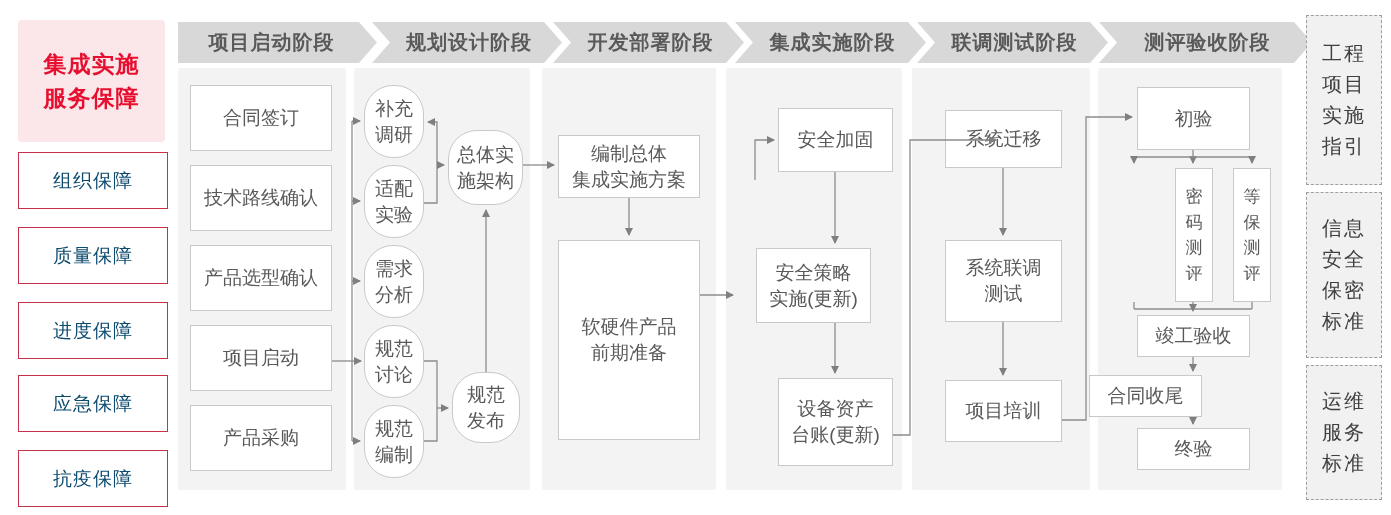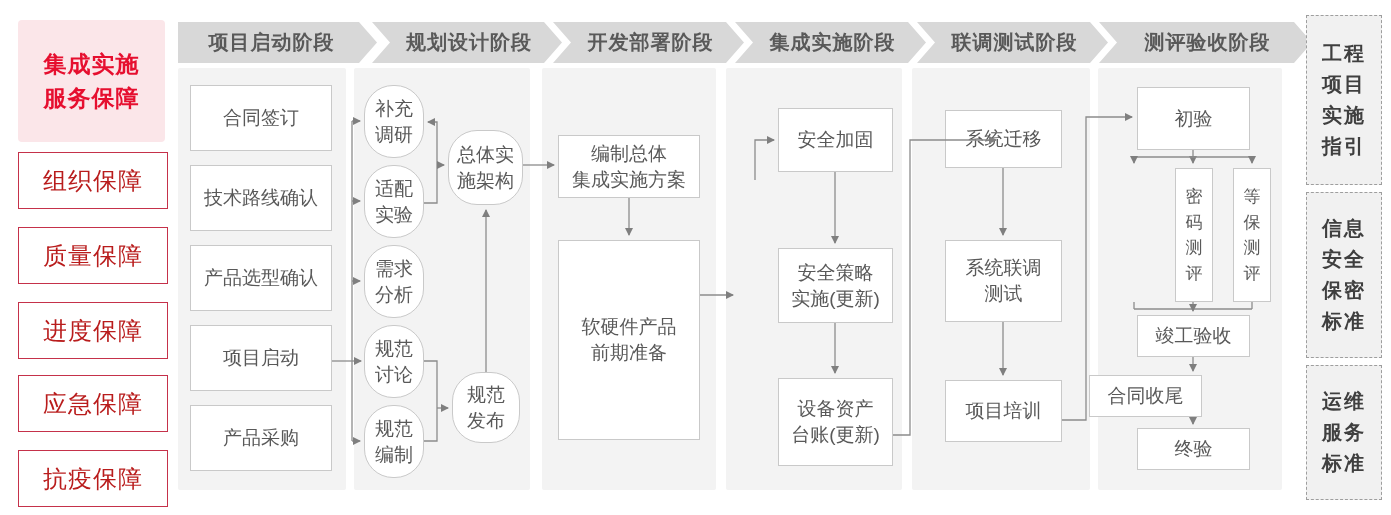--- a/index.html
+++ b/index.html
@@ -29,27 +29,27 @@
     position:absolute;left:18px;width:147px;top:20px;height:122px;
     background:#fbe6e9;border-radius:4px;
     display:flex;align-items:center;justify-content:center;
     font-size:23px;font-weight:bold;color:#e60f2f;text-align:center;
     line-height:1.5;white-space:pre-line;letter-spacing:1px;
   }
   .redbox{
     position:absolute;left:18px;width:150px;height:57px;
     background:#ffffff;border:1.5px solid #c5314a;
     display:flex;align-items:center;justify-content:center;
-    font-size:24px;color:#b91c1c;letter-spacing:1px;box-sizing:border-box;
+    font-size:19px;color:#0c4a6e;letter-spacing:1px;box-sizing:border-box;
   }
   .dash{
     position:absolute;left:1306px;width:76px;
     background:#f1f1f1;border:1px dashed #9e9e9e;
     display:flex;align-items:center;justify-content:center;
-    font-size:20px;font-weight:bold;color:#3f3f3f;text-align:center;
+    font-size:20px;font-weight:normal;color:#3f3f3f;text-align:center;
     line-height:1.55;white-space:pre-line;box-sizing:border-box;letter-spacing:2px;
   }
   svg.connectors{position:absolute;left:0;top:0;pointer-events:none;}
 </style>
 </head>
 <body>
 
 <div class="canvas">
 
   <div class="pinkbox">集成实施
@@ -94,21 +94,21 @@
 施架构</div>
   <div class="box small" style="left:452px;top:372px;width:68px;height:71px">规范
 发布</div>
 
   <div class="box" style="left:558px;top:135px;width:142px;height:63px">编制总体
 集成实施方案</div>
   <div class="box" style="left:558px;top:240px;width:142px;height:200px">软硬件产品
 前期准备</div>
 
   <div class="box" style="left:778px;top:108px;width:115px;height:64px">安全加固</div>
-  <div class="box" style="left:778px;top:248px;width:115px;height:75px">安全策略
+  <div class="box" style="left:756px;top:248px;width:115px;height:75px">安全策略
 实施(更新)</div>
   <div class="box" style="left:778px;top:378px;width:115px;height:88px">设备资产
 台账(更新)</div>
 
   <div class="box" style="left:945px;top:110px;width:117px;height:58px">系统迁移</div>
   <div class="box" style="left:945px;top:240px;width:117px;height:82px">系统联调
 测试</div>
   <div class="box" style="left:945px;top:380px;width:117px;height:62px">项目培训</div>
 
   <div class="box" style="left:1137px;top:87px;width:113px;height:63px">初验</div>

